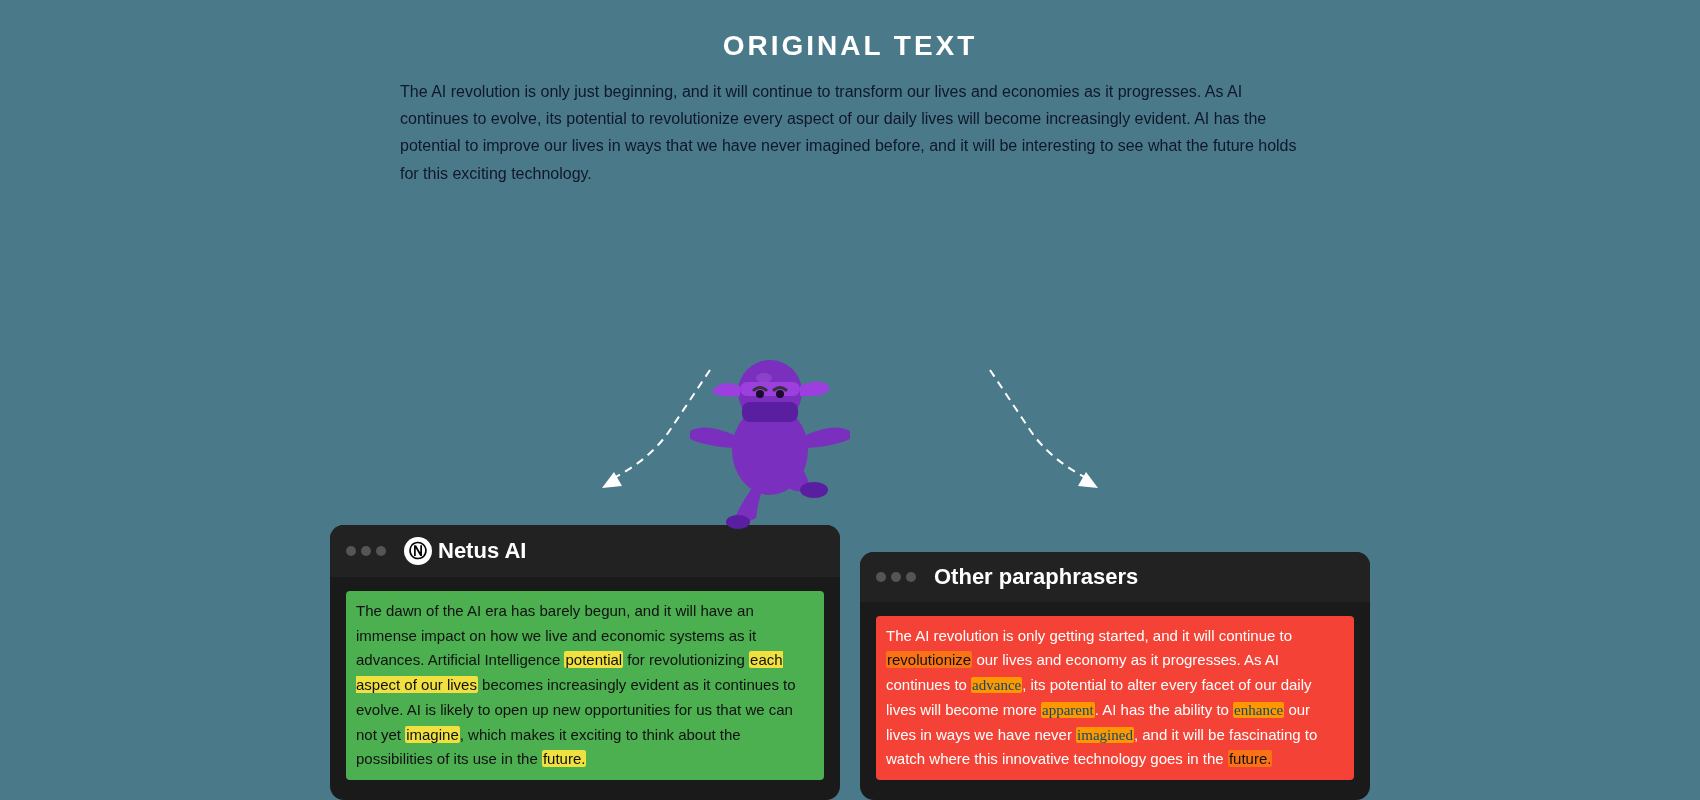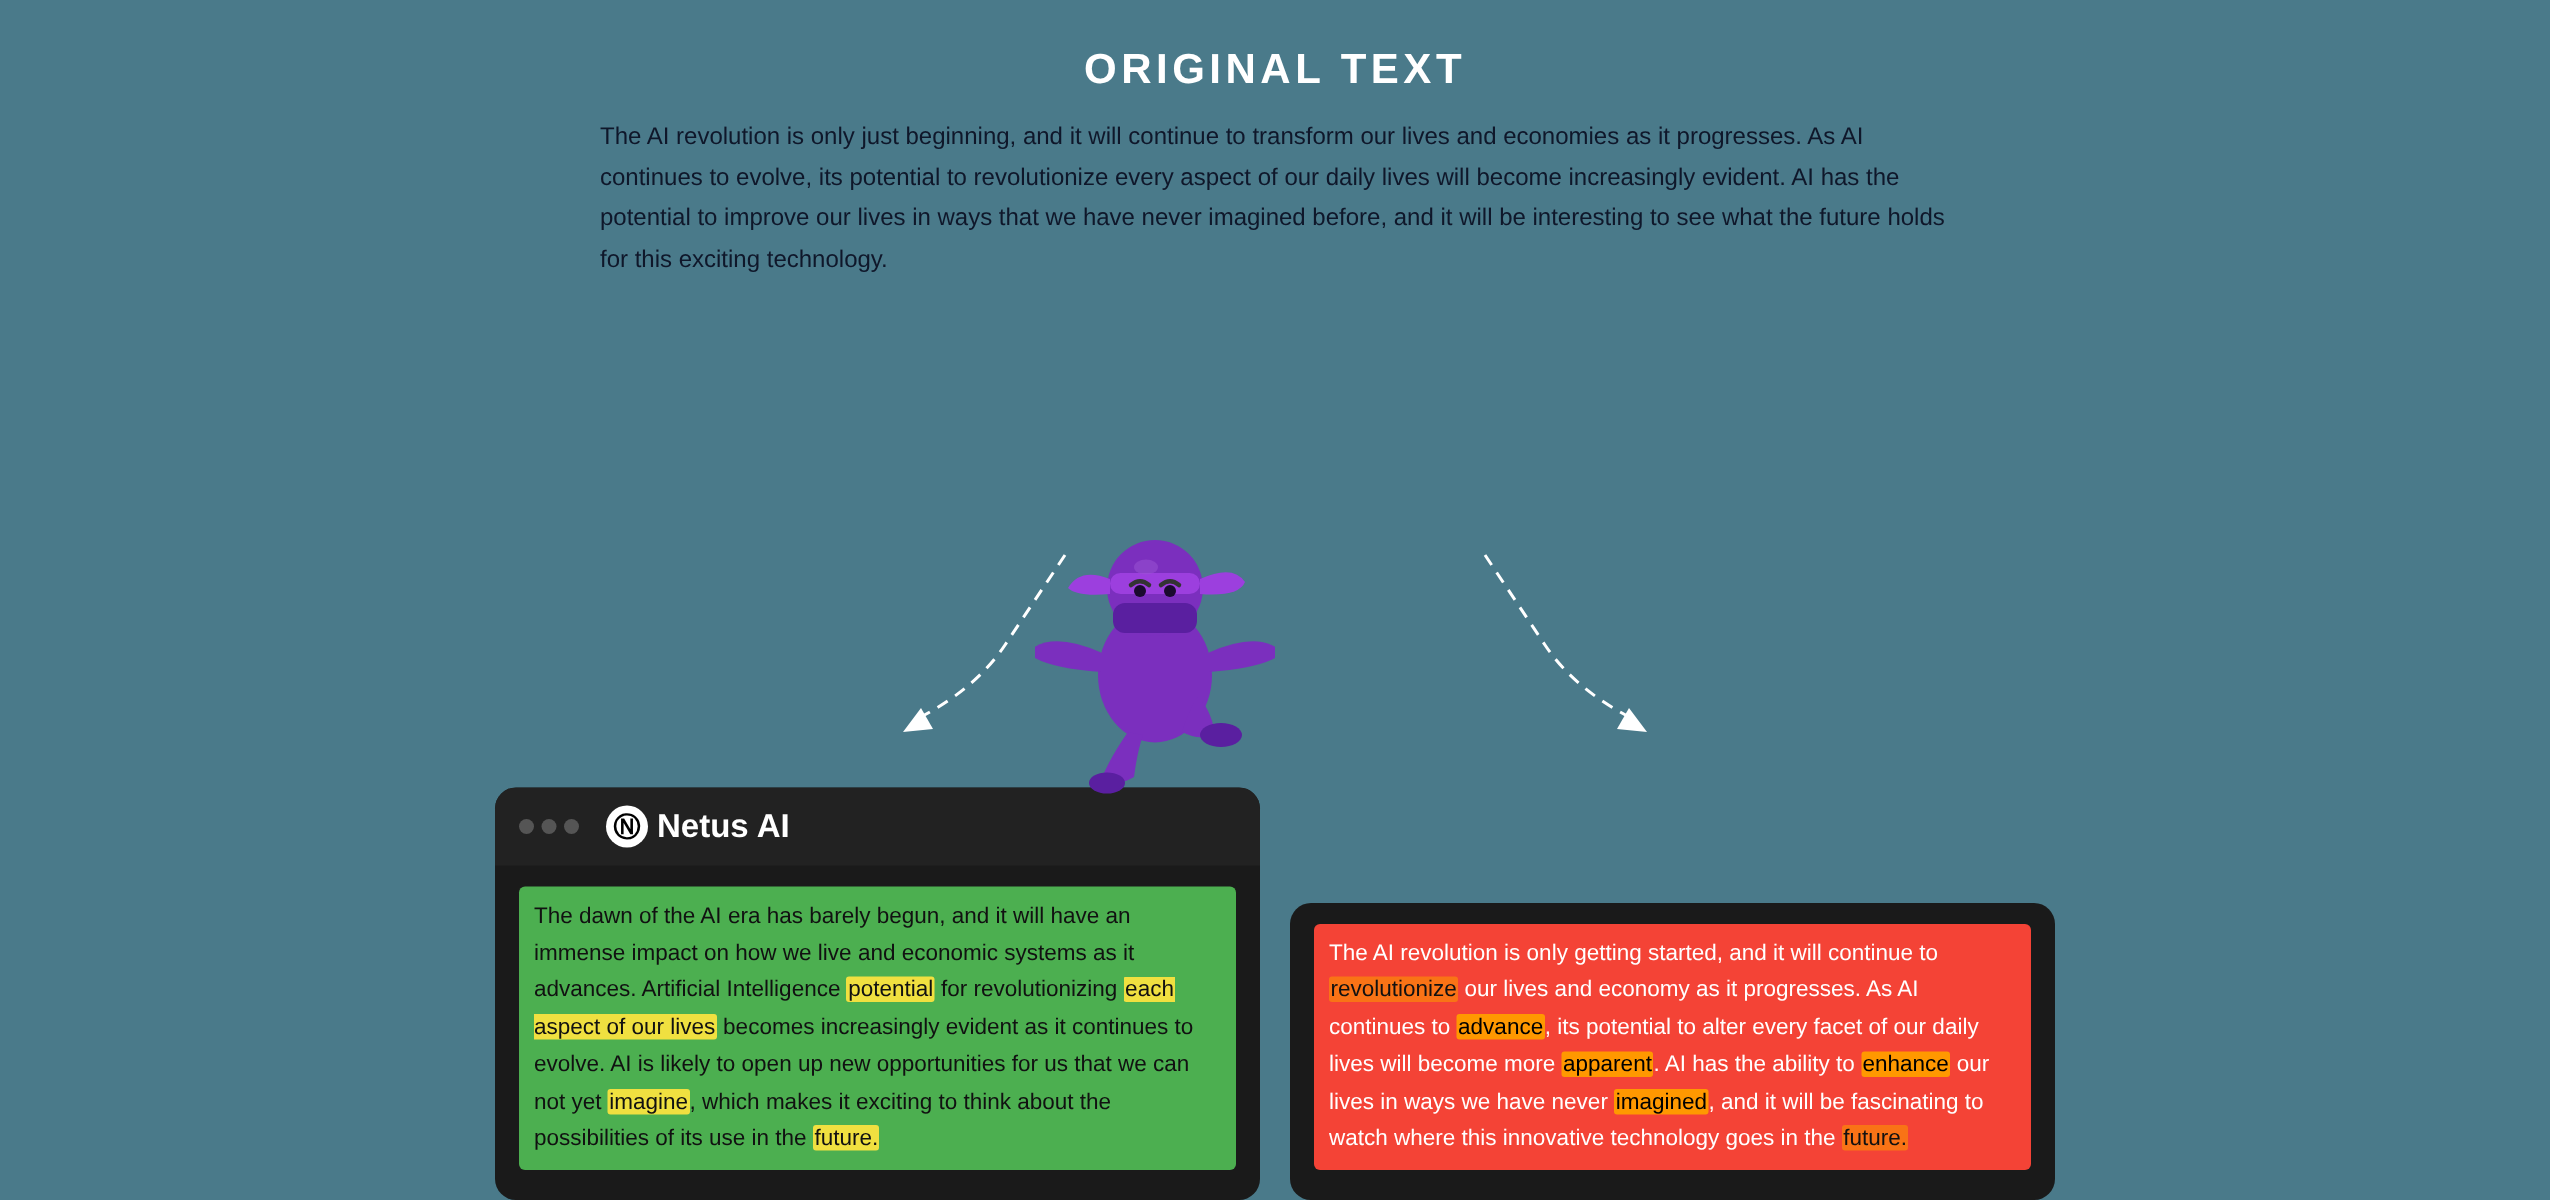--- a/index.html
+++ b/index.html
@@ -149,23 +149,24 @@
 
     .other-content .highlight-yellow {
       background: #f97316;
       color: #111;
       border-radius: 2px;
       padding: 0 1px;
     }
 
     .other-content .highlight-orange {
       background: #ff9800;
-      color: #000000;
+      color: #0c4a6e;
       border-radius: 2px;
       padding: 0 1px;
+      font-family: Liberation Serif, serif;
     }
 
     
     .dashed-arrow {
       position: absolute;
       pointer-events: none;
     }
   </style>
 </head>
 <body>
@@ -238,20 +239,30 @@
         </div>
       </div>
       <div class="panel-content">
         <div class="netus-content">
           The dawn of the AI era has barely begun, and it will have an immense impact on how we live and economic systems as it advances. Artificial Intelligence <span class="highlight-yellow">potential</span> for revolutionizing <span class="highlight-yellow">each aspect of our lives</span> becomes increasingly evident as it continues to evolve. AI is likely to open up new opportunities for us that we can not yet <span class="highlight-yellow">imagine</span>, which makes it exciting to think about the possibilities of its use in the <span class="highlight-yellow">future.</span>
         </div>
       </div>
     </div>
 
     <div class="panel">
+      <div class="panel-header">
+        <div class="panel-dots">
+          <div class="dot"></div>
+          <div class="dot"></div>
+          <div class="dot"></div>
+        </div>
+        <div class="panel-title">
+          <span>Other paraphrasers</span>
+        </div>
+      </div>
       <div class="panel-content">
         <div class="other-content">
           The AI revolution is only getting started, and it will continue to <span class="highlight-yellow">revolutionize</span> our lives and economy as it progresses. As AI continues to <span class="highlight-orange">advance</span>, its potential to alter every facet of our daily lives will become more <span class="highlight-orange">apparent</span>. AI has the ability to <span class="highlight-orange">enhance</span> our lives in ways we have never <span class="highlight-orange">imagined</span>, and it will be fascinating to watch where this innovative technology goes in the <span class="highlight-yellow">future.</span>
         </div>
       </div>
     </div>
 
   </div>
 
 </div>

